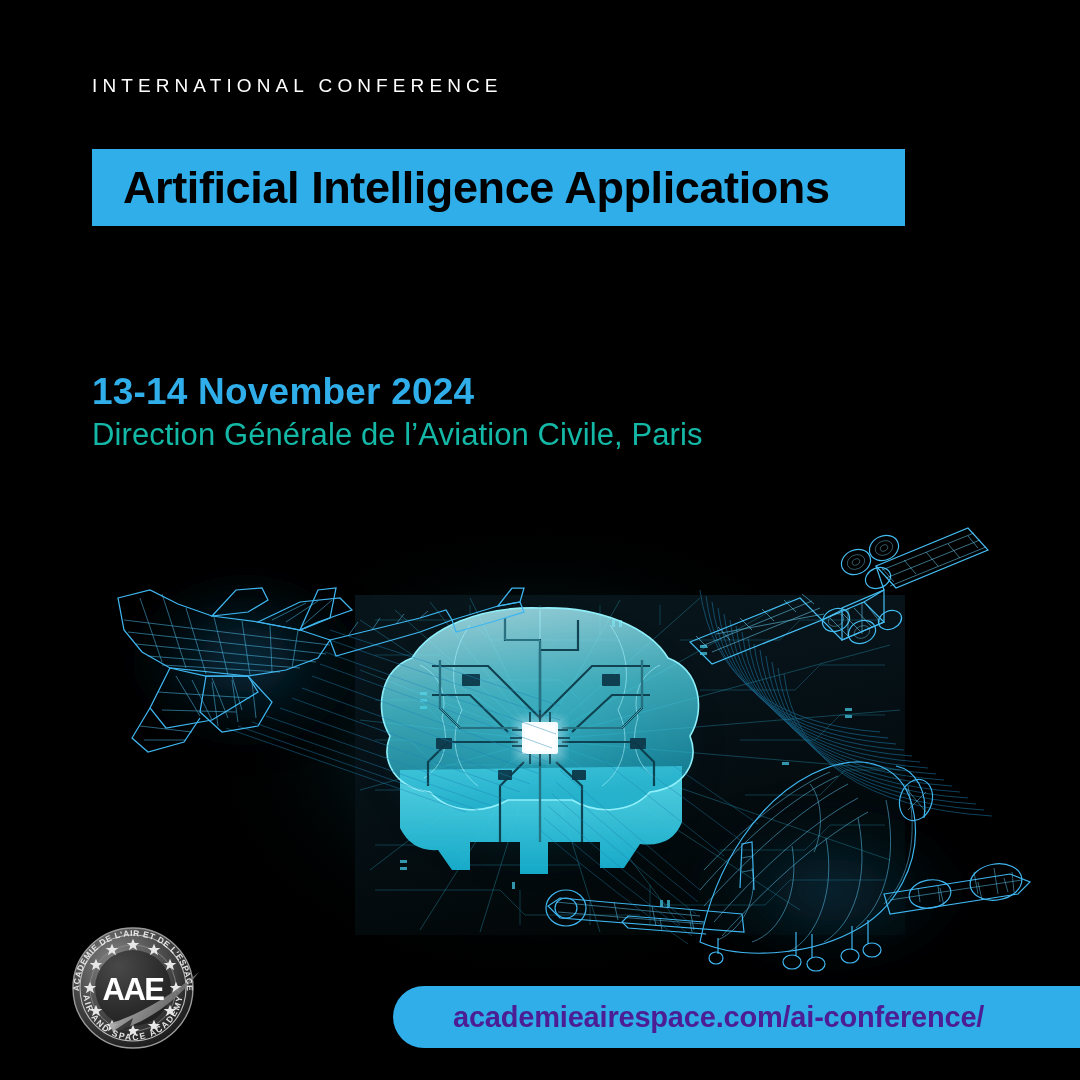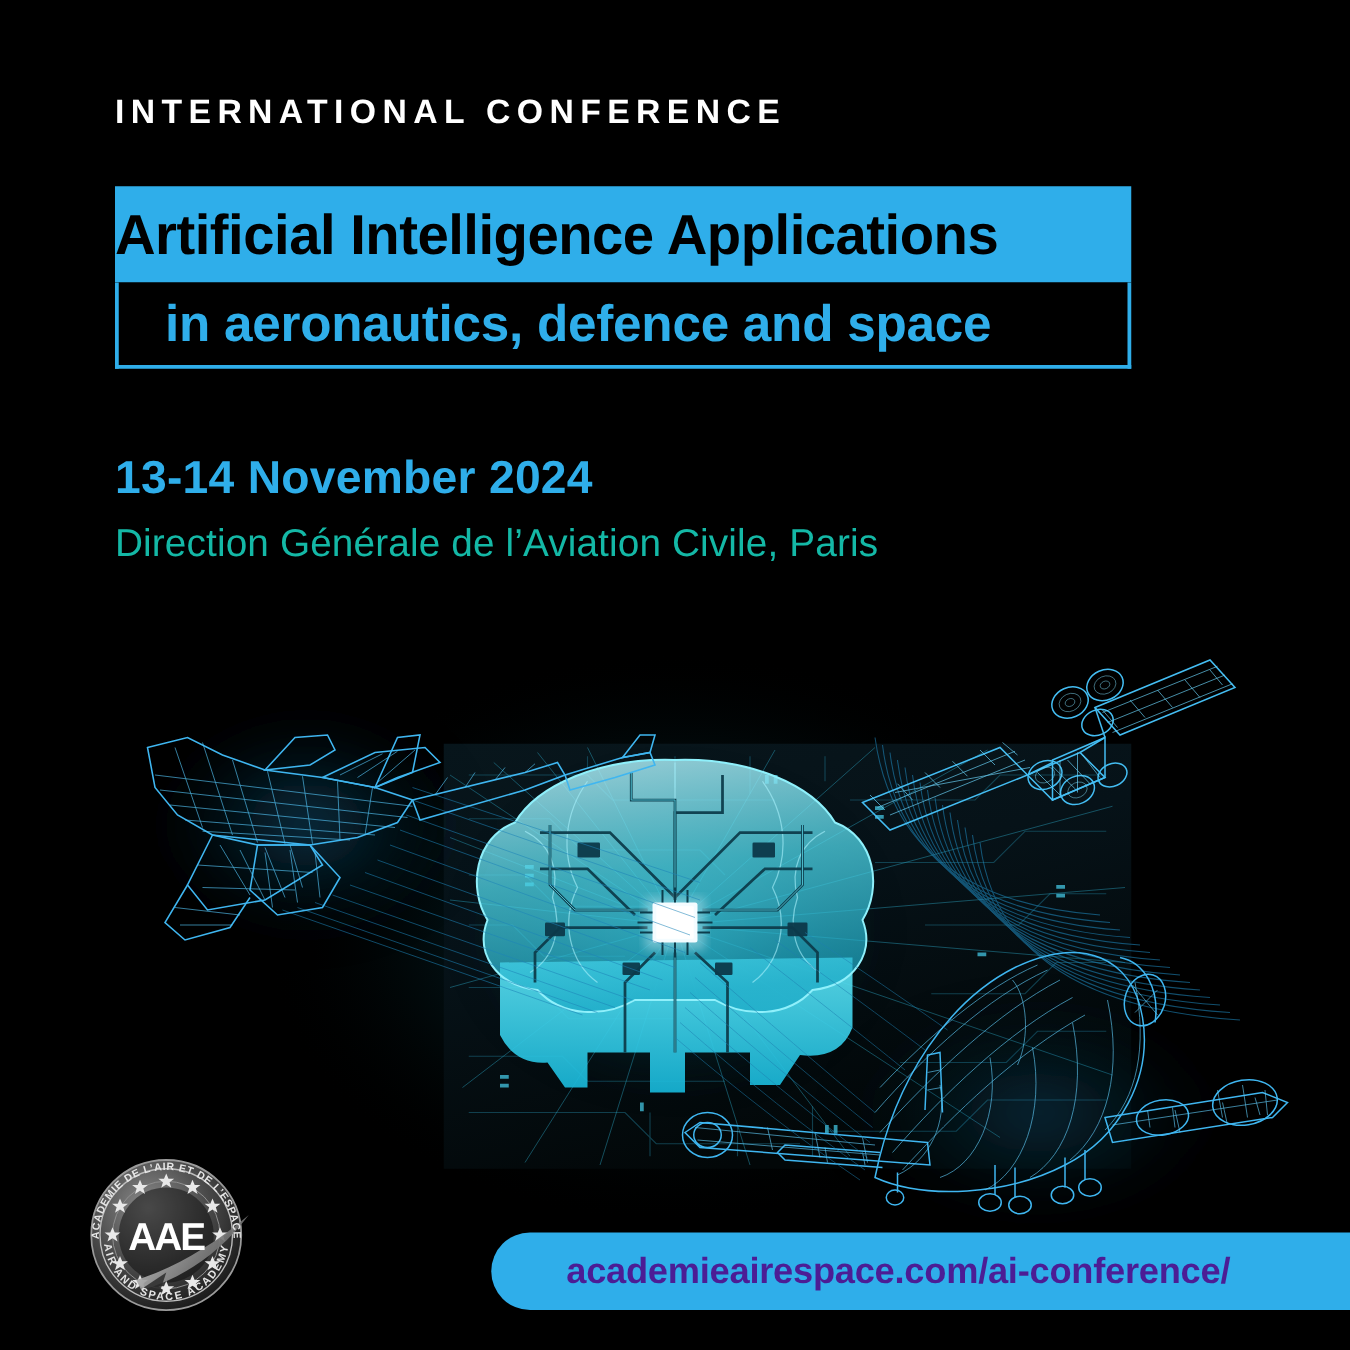--- a/index.html
+++ b/index.html
@@ -8,41 +8,41 @@
     font-family:"Liberation Sans", sans-serif;
     -webkit-font-smoothing:antialiased;
   }
   #poster{
     position:relative;width:1080px;height:1080px;background:#000000;overflow:hidden;
   }
 
   
   .kicker{
     position:absolute;left:92px;top:76px;
-    color:#ffffff;font-size:27px;font-weight:bold;
+    color:#ffffff;font-size:19px;font-weight:normal;
     letter-spacing:5.1px;line-height:1;white-space:nowrap;
   }
   .title-wrap{position:absolute;left:92px;top:149px;width:813px;}
   .title-a{
     background:#2FAEEA;color:#000000;
     font-size:45px;font-weight:bold;letter-spacing:-0.4px;
     height:77px;line-height:77px;
-    box-sizing:border-box;white-space:nowrap;
+    padding-left:31px;box-sizing:border-box;white-space:nowrap;
     overflow:hidden;
   }
   .title-b{
     background:#000000;color:#2FAEEA;
     border:3px solid #2FAEEA;border-top:none;
     font-size:41px;font-weight:bold;letter-spacing:-0.2px;
     height:69px;line-height:66px;
     padding-left:37px;box-sizing:border-box;white-space:nowrap;
     overflow:hidden;
   }
   .date{
-    position:absolute;left:92px;top:363px;
+    position:absolute;left:92px;top:373px;
     color:#2FAEEA;font-size:37px;font-weight:bold;letter-spacing:0.2px;
     line-height:1;white-space:nowrap;
   }
   .venue{
     position:absolute;left:92px;top:416px;
     color:#14b8a6;font-size:31px;font-weight:normal;letter-spacing:0.1px;
     line-height:1.25;white-space:nowrap;
   }
 
   
@@ -66,21 +66,20 @@
 </style>
 </head>
 <body>
 
 <div id="poster">
 
   <div class="kicker">INTERNATIONAL CONFERENCE</div>
 
   <div class="title-wrap">
     <div class="title-a">Artificial Intelligence Applications</div>
-    <div class="title-b">in aeronautics, defence and space</div>
   </div>
 
   <div class="date">13-14 November 2024</div>
   <div class="venue">Direction Générale de l’Aviation Civile, Paris</div>
 
   <div id="art">
     <svg viewBox="0 0 1080 520" xmlns="http://www.w3.org/2000/svg">
       <defs>
         <linearGradient id="pcbG" x1="0" y1="0" x2="0.4" y2="1">
           <stop offset="0%" stop-color="#08161c"></stop>

